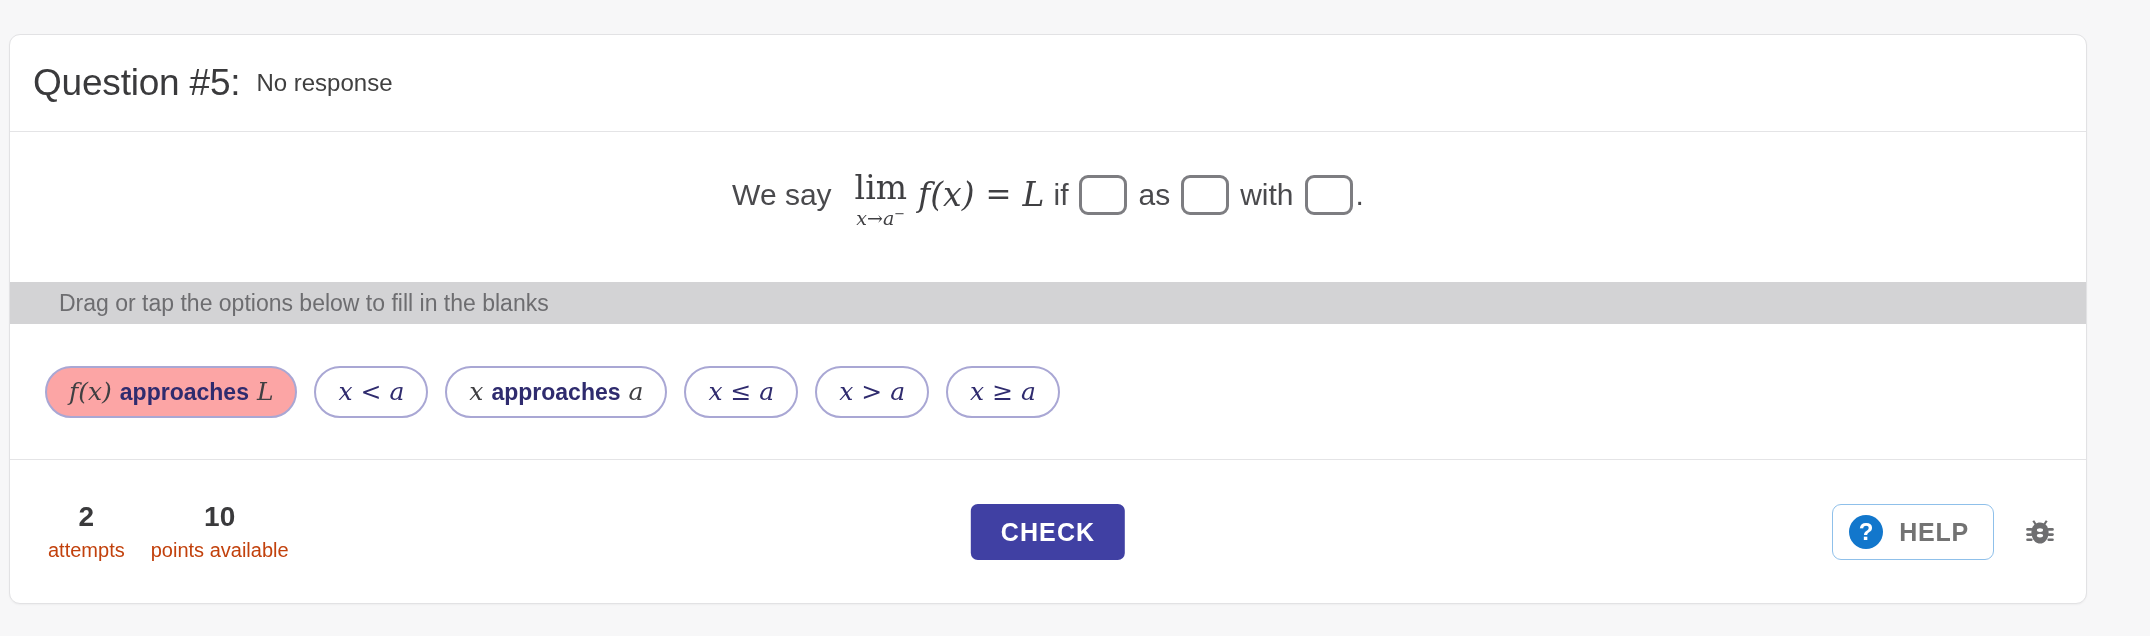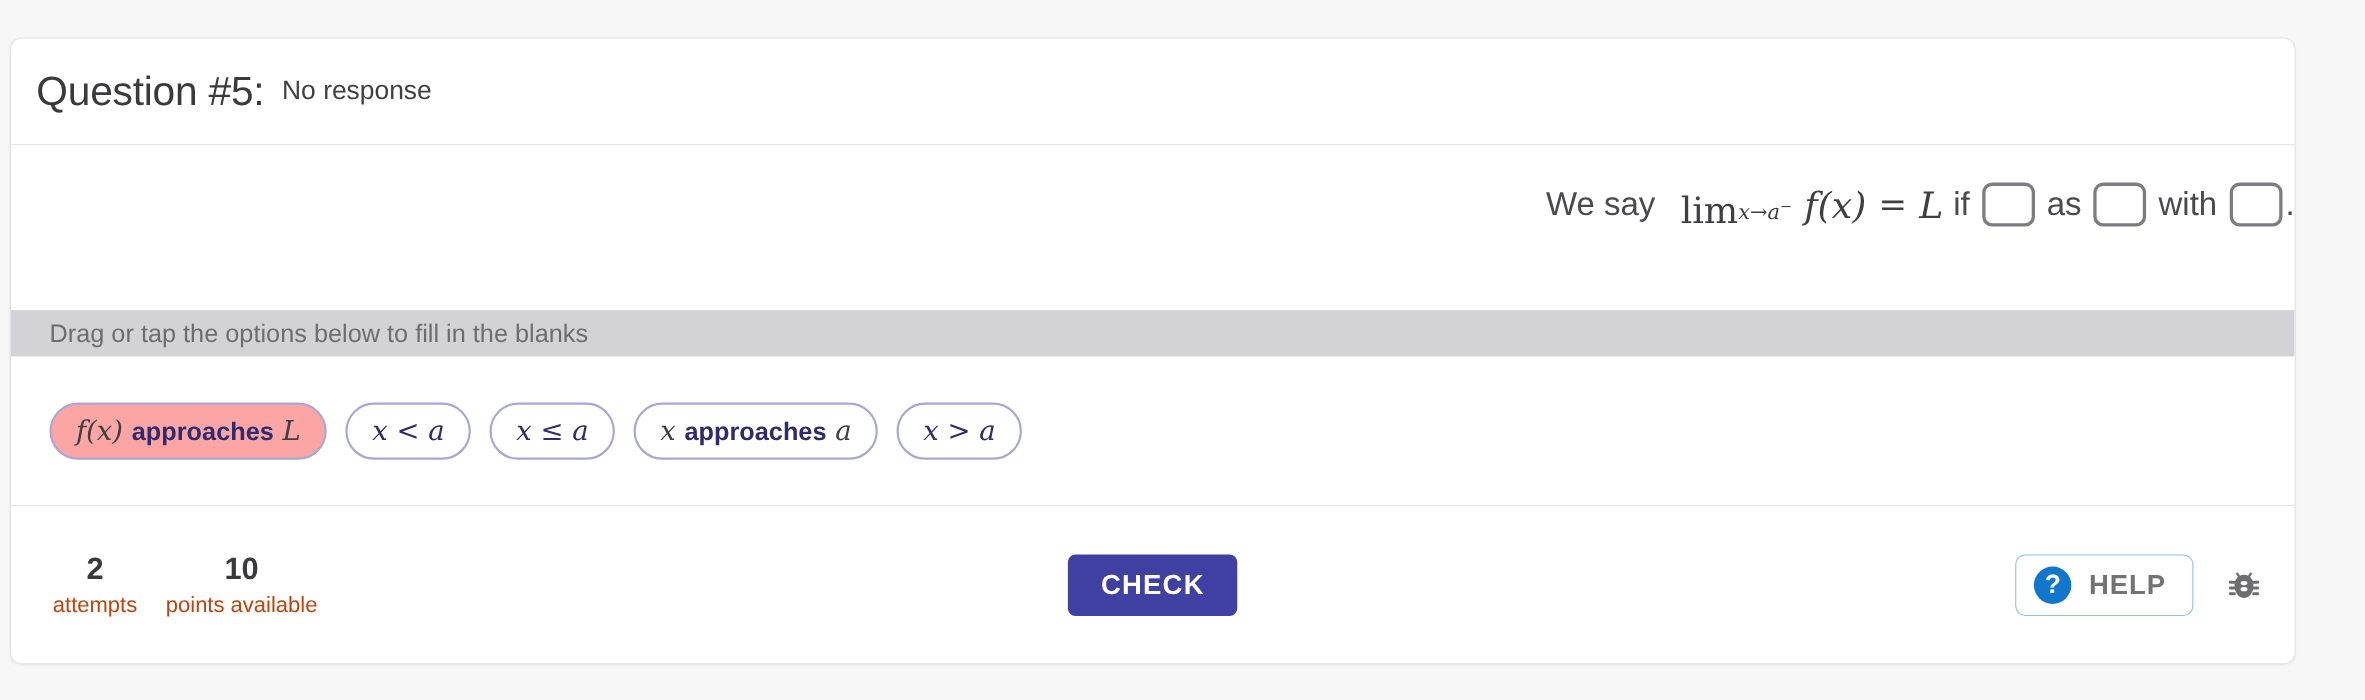--- a/index.html
+++ b/index.html
@@ -59,21 +59,21 @@
     margin-left: 16px;
     white-space: nowrap;
   }
 
   
   .prompt-region {
     height: 150px;
     position: relative;
     display: flex;
     align-items: flex-start;
-    justify-content: flex-end;
+    justify-content: center;
     padding-top: 34px;
     box-sizing: border-box;
   }
 
   .math-line {
     display: flex;
     align-items: center;
     font-size: 31px;
     color: #4a4a4d;
     white-space: nowrap;
@@ -86,21 +86,21 @@
   }
   .mathrm {
     font-family: "DejaVu Serif", serif;
     font-style: normal;
     color: #3f3f42;
   }
 
   
   .limop {
     display: inline-flex;
-    flex-direction: row;
+    flex-direction: column;
     align-items: center;
     justify-content: flex-start;
     margin: 0 9px 0 14px;
     position: relative;
     top: 5px;
   }
   .limop .lim-main {
     font-family: "DejaVu Serif", serif;
     font-style: normal;
     font-size: 33px;
@@ -167,21 +167,21 @@
     color: #4a4a4d;
     margin-left: 1px;
   }
 
   
   .instr-bar {
     height: 42px;
     background: #d3d3d5;
     display: flex;
     align-items: center;
-    padding-left: 35px;
+    padding-left: 49px;
     box-sizing: border-box;
   }
   .instr-text {
     font-size: 23px;
     color: #6d6d70;
     font-weight: 400;
   }
 
   
   .options-region {
@@ -359,31 +359,34 @@
 
       <div class="chip tinted">
         <span class="chip-text"><span class="mathit">f(x)</span>&nbsp;<b>approaches</b>&nbsp;<span class="mathit">L</span></span>
       </div>
 
       <div class="chip">
         <span class="chip-text">x &lt; a</span>
       </div>
 
       <div class="chip">
+        <span class="chip-text"><span class="mathit">x</span>&nbsp;<b>approaches</b>&nbsp;<span class="mathit">a</span></span>
+      </div>
+
+      <div class="chip">
         <span class="chip-text">x ≤ a</span>
-      </div>
-
-      <div class="chip">
-        <span class="chip-text"><span class="mathit">x</span>&nbsp;<b>approaches</b>&nbsp;<span class="mathit">a</span></span>
       </div>
 
       <div class="chip">
         <span class="chip-text">x &gt; a</span>
       </div>
 
+      <div class="chip">
+        <span class="chip-text">x ≥ a</span>
+      </div>
 
     </div>
 
     <div class="footer">
 
       <div class="stats">
         <div class="stat">
           <span class="stat-num">2</span>
           <span class="stat-lbl">attempts</span>
         </div>

